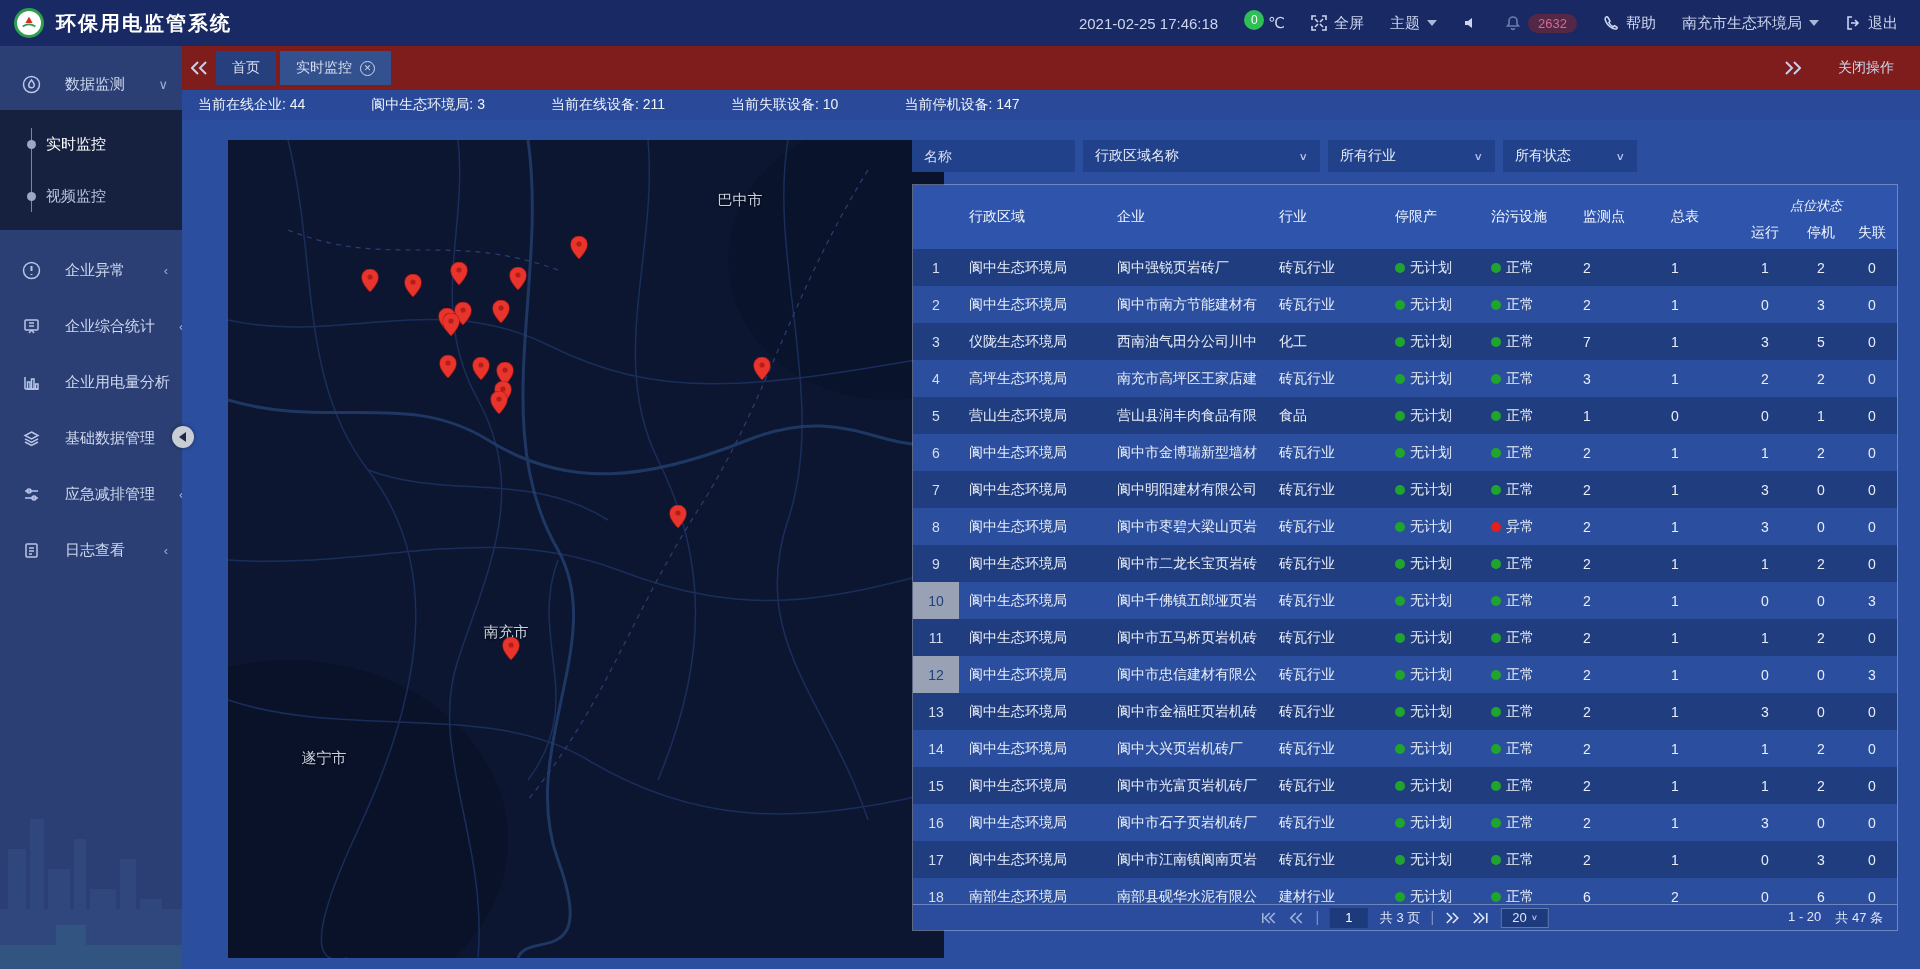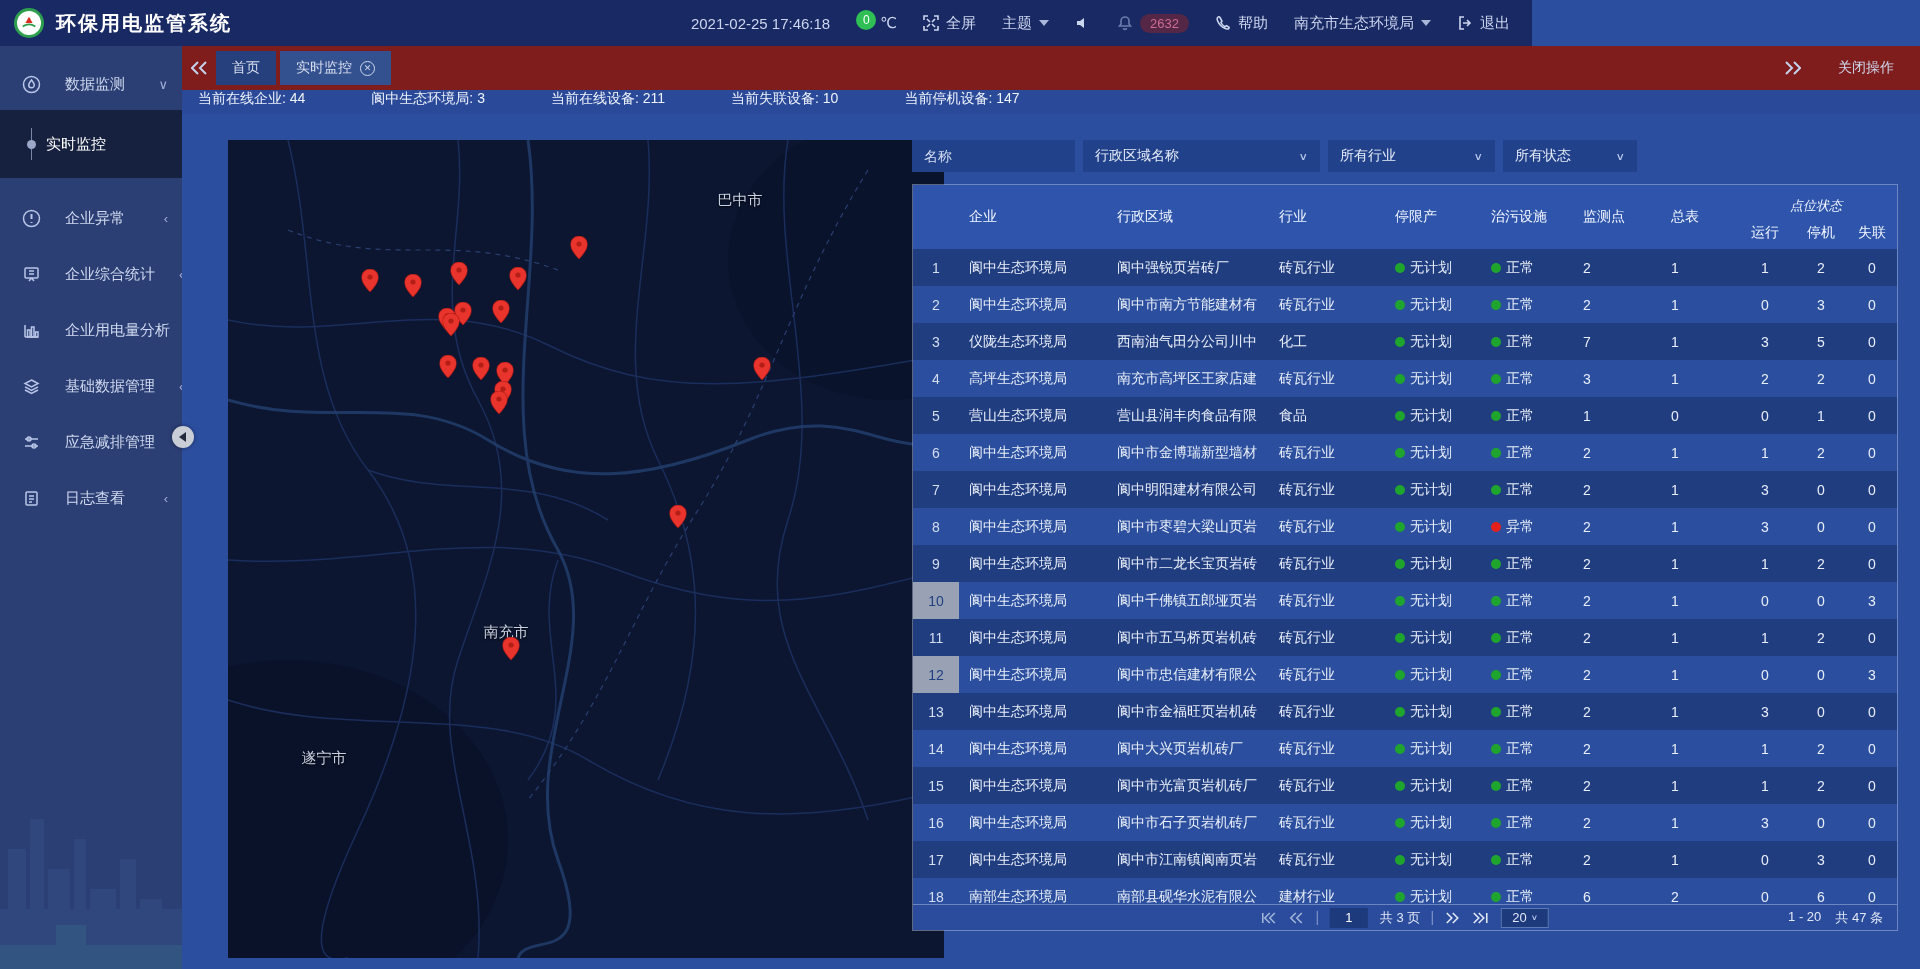--- a/index.html
+++ b/index.html
@@ -1,21 +1,21 @@
 <!DOCTYPE html>
 <html><head>
 <meta charset="utf-8">
 <style>
   * { margin:0; padding:0; box-sizing:border-box; }
   html,body { width:1920px; height:969px; overflow:hidden; }
   body { font-family:"Liberation Sans","DejaVu Sans",sans-serif; background:#2c4e9f; color:#e8eef8; }
   .app { position:relative; width:1920px; height:969px; }
 
   
-  .top-header { position:absolute; left:0; top:0; width:1532px; height:46px; background:#182964; display:flex; align-items:center; z-index:30; }
+  .top-header { position:absolute; left:0; top:0; width:1920px; height:46px; background:#182964; display:flex; align-items:center; z-index:30; }
   .brand { display:flex; align-items:center; gap:12px; padding-left:14px; width:420px; }
   .logo { width:30px; height:30px; border-radius:50%; background:#fff; border:3px solid #2e9e4f; display:flex; align-items:center; justify-content:center; }
   .logo svg { width:18px; height:18px; }
   .app-title { font-size:20px; font-weight:bold; color:#ffffff; letter-spacing:2px; }
   .header-right { margin-left:auto; display:flex; align-items:center; gap:26px; padding-right:22px; font-size:15px; color:#ccd5ee; }
   .hitem { display:flex; align-items:center; gap:7px; cursor:pointer; white-space:nowrap; }
   .temp-wrap { display:flex; align-items:flex-start; gap:4px; }
   .temp-circle { width:20px; height:20px; border-radius:50%; background:#2fbf55; color:#fff; font-size:12px; display:flex; align-items:center; justify-content:center; margin-top:-4px; }
   .badge { background:#542746; color:#cf6d94; border-radius:10px; padding:2px 10px; font-size:13px; }
   .caret-down { width:0; height:0; border-left:5px solid transparent; border-right:5px solid transparent; border-top:6px solid #aab6da; display:inline-block; }
@@ -41,21 +41,21 @@
 
   
   .tabstrip { position:absolute; left:182px; top:46px; width:1738px; height:44px; background:#7f1d1d; display:flex; align-items:center; z-index:10; }
   .tab-arrow { width:34px; display:flex; justify-content:center; align-items:center; cursor:pointer; }
   .tab { height:34px; display:flex; align-items:center; gap:8px; padding:0 16px; margin-right:4px; font-size:14px; color:#d7deee; background:#26407e; cursor:pointer; }
   .tab.active { background:#33508f; }
   .tab-close { width:15px; height:15px; border:1px solid #cfd8ee; border-radius:50%; font-size:9px; display:flex; align-items:center; justify-content:center; color:#cfd8ee; }
   .tabstrip-right { margin-left:auto; display:flex; align-items:center; gap:28px; padding-right:26px; font-size:14px; color:#cfd8ee; }
 
   
-  .stats-bar { position:absolute; left:182px; top:84px; width:1738px; height:30px; background:#2a4a99; display:flex; align-items:center; gap:66px; padding-left:16px; font-size:14px; color:#eef2fb; z-index:9; }
+  .stats-bar { position:absolute; left:182px; top:90px; width:1738px; height:30px; background:#2a4a99; display:flex; align-items:center; gap:66px; padding-left:16px; font-size:14px; color:#eef2fb; z-index:9; }
   .stat-item { white-space:nowrap; }
 
   
   .map { position:absolute; left:190px; top:140px; width:716px; height:818px; background:#0c1631; overflow:hidden;margin-left:38px; }
   .map svg.roads { position:absolute; left:0; top:0; }
   .map-city { position:absolute; font-size:15px; color:#c9d2e4; text-shadow:0 1px 2px #000; transform:translate(-50%,-50%); white-space:nowrap; }
   .map-pin { position:absolute; width:17px; height:23px; transform:translate(-50%,-100%); cursor:pointer; }
   .map-pin svg { width:17px; height:23px; display:block; }
   .map-collapse { position:absolute; left:172px; top:426px; width:22px; height:22px; background:#c9cdd6; border-radius:50%; display:flex; align-items:center; justify-content:center; cursor:pointer; z-index:25; box-shadow:0 0 4px rgba(0,0,0,.4); }
   .map-collapse span { width:0; height:0; border-top:5px solid transparent; border-bottom:5px solid transparent; border-right:7px solid #222a3d; margin-right:2px; }
@@ -168,20 +168,24 @@
           </svg>
       </span>
       <span class="menu-label">数据监测</span>
       <span class="chev">∨</span>
     </div>
     <div class="submenu">
       <div class="submenu-rail"></div>
       <div class="submenu-item active">
         <span class="dot-bullet"></span>
         <span>实时监控</span>
+      </div>
+      <div class="submenu-item">
+        <span class="dot-bullet"></span>
+        <span>视频监控</span>
       </div>
     </div>
     <div class="top-items">
       <div class="menu-item">
         <span class="menu-icon">
           <svg viewBox="0 0 19 19">
               <circle cx="9.5" cy="9.5" r="8"></circle>
               <path d="M9.5 5v5 M9.5 13v1" stroke-width="2"></path>
             </svg>
         </span>
@@ -461,22 +465,22 @@
     </div>
     <div class="filter-select fs-status">
       <span>所有状态</span>
       <span class="sel-chev">∨</span>
     </div>
   </div>
 
   <div class="panel">
     <div class="thead grid-cols">
       <div class="th"></div>
+      <div class="th">行政区域</div>
       <div class="th">企业</div>
-      <div class="th">行政区域</div>
       <div class="th">行业</div>
       <div class="th">停限产</div>
       <div class="th">治污设施</div>
       <div class="th">监测点</div>
       <div class="th">总表</div>
       <div class="th-group" style="grid-column:9/12;">点位状态</div>
       <div class="th-sub" style="grid-column:9">运行</div>
       <div class="th-sub" style="grid-column:10">停机</div>
       <div class="th-sub" style="grid-column:11">失联</div>
     </div>

